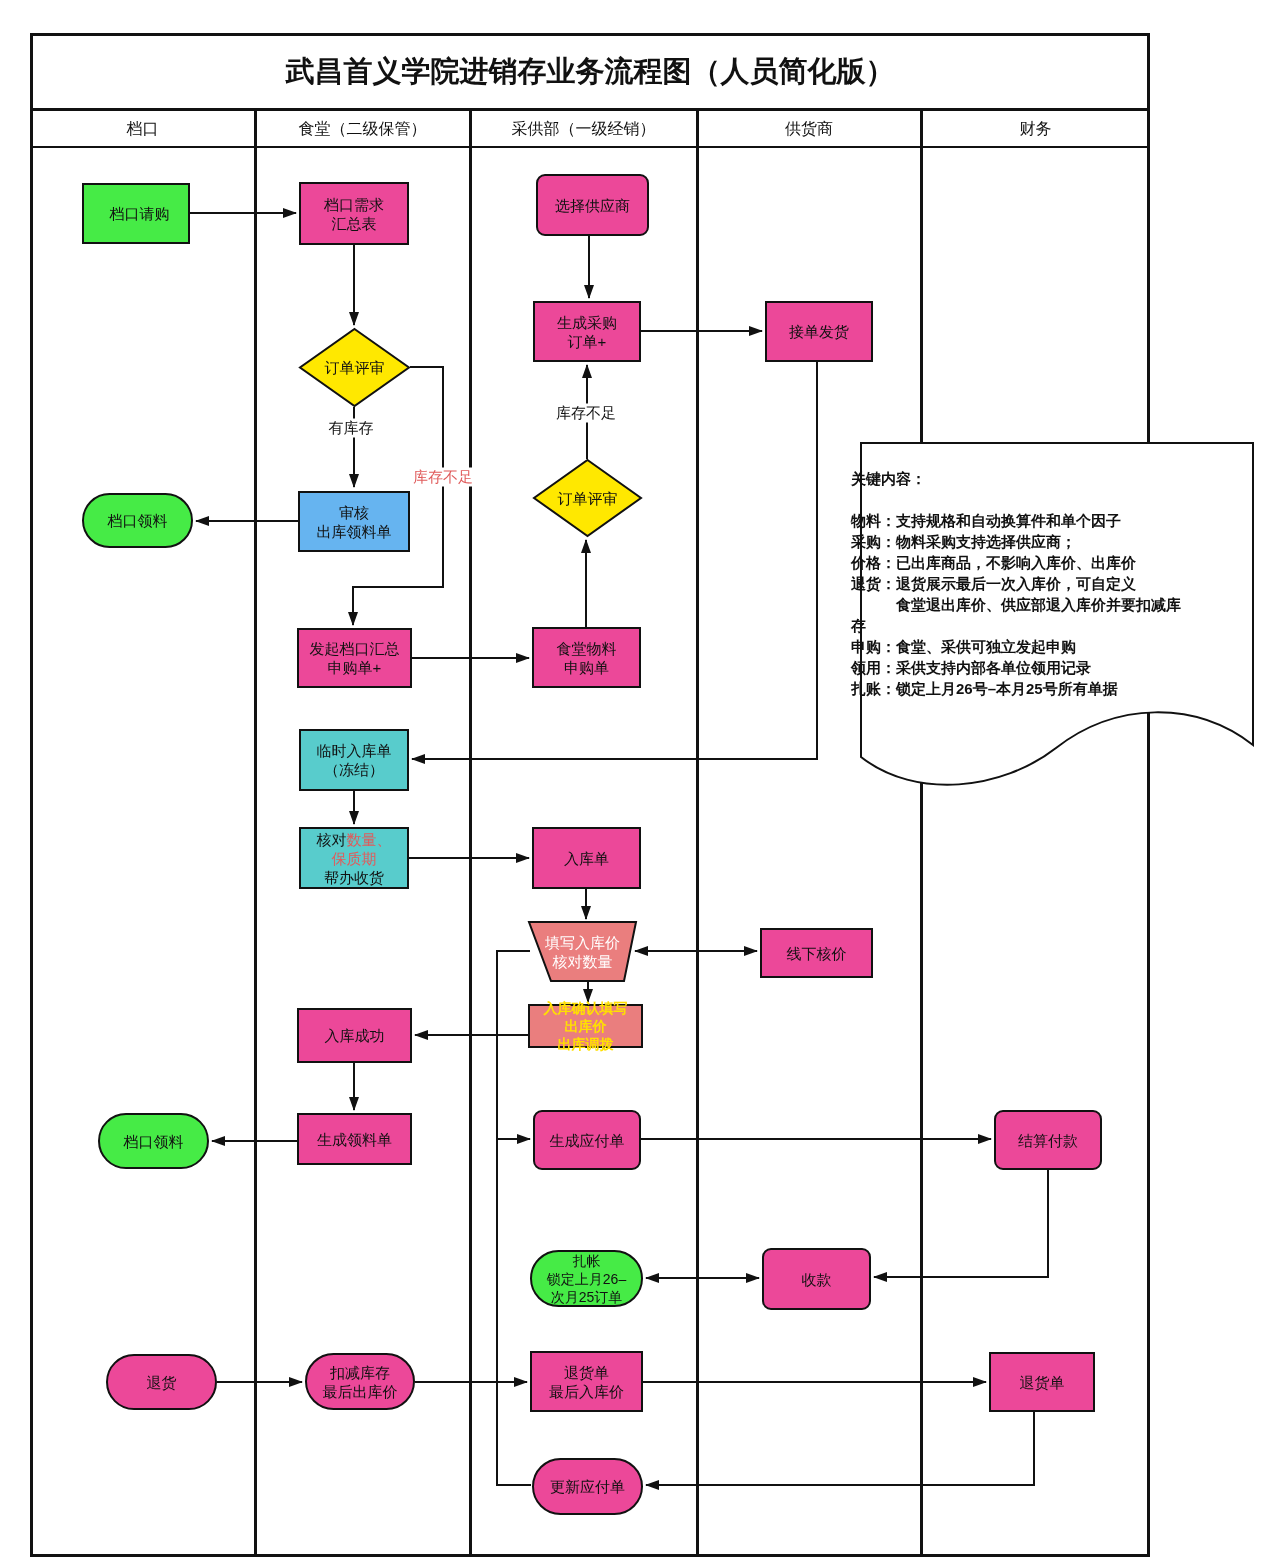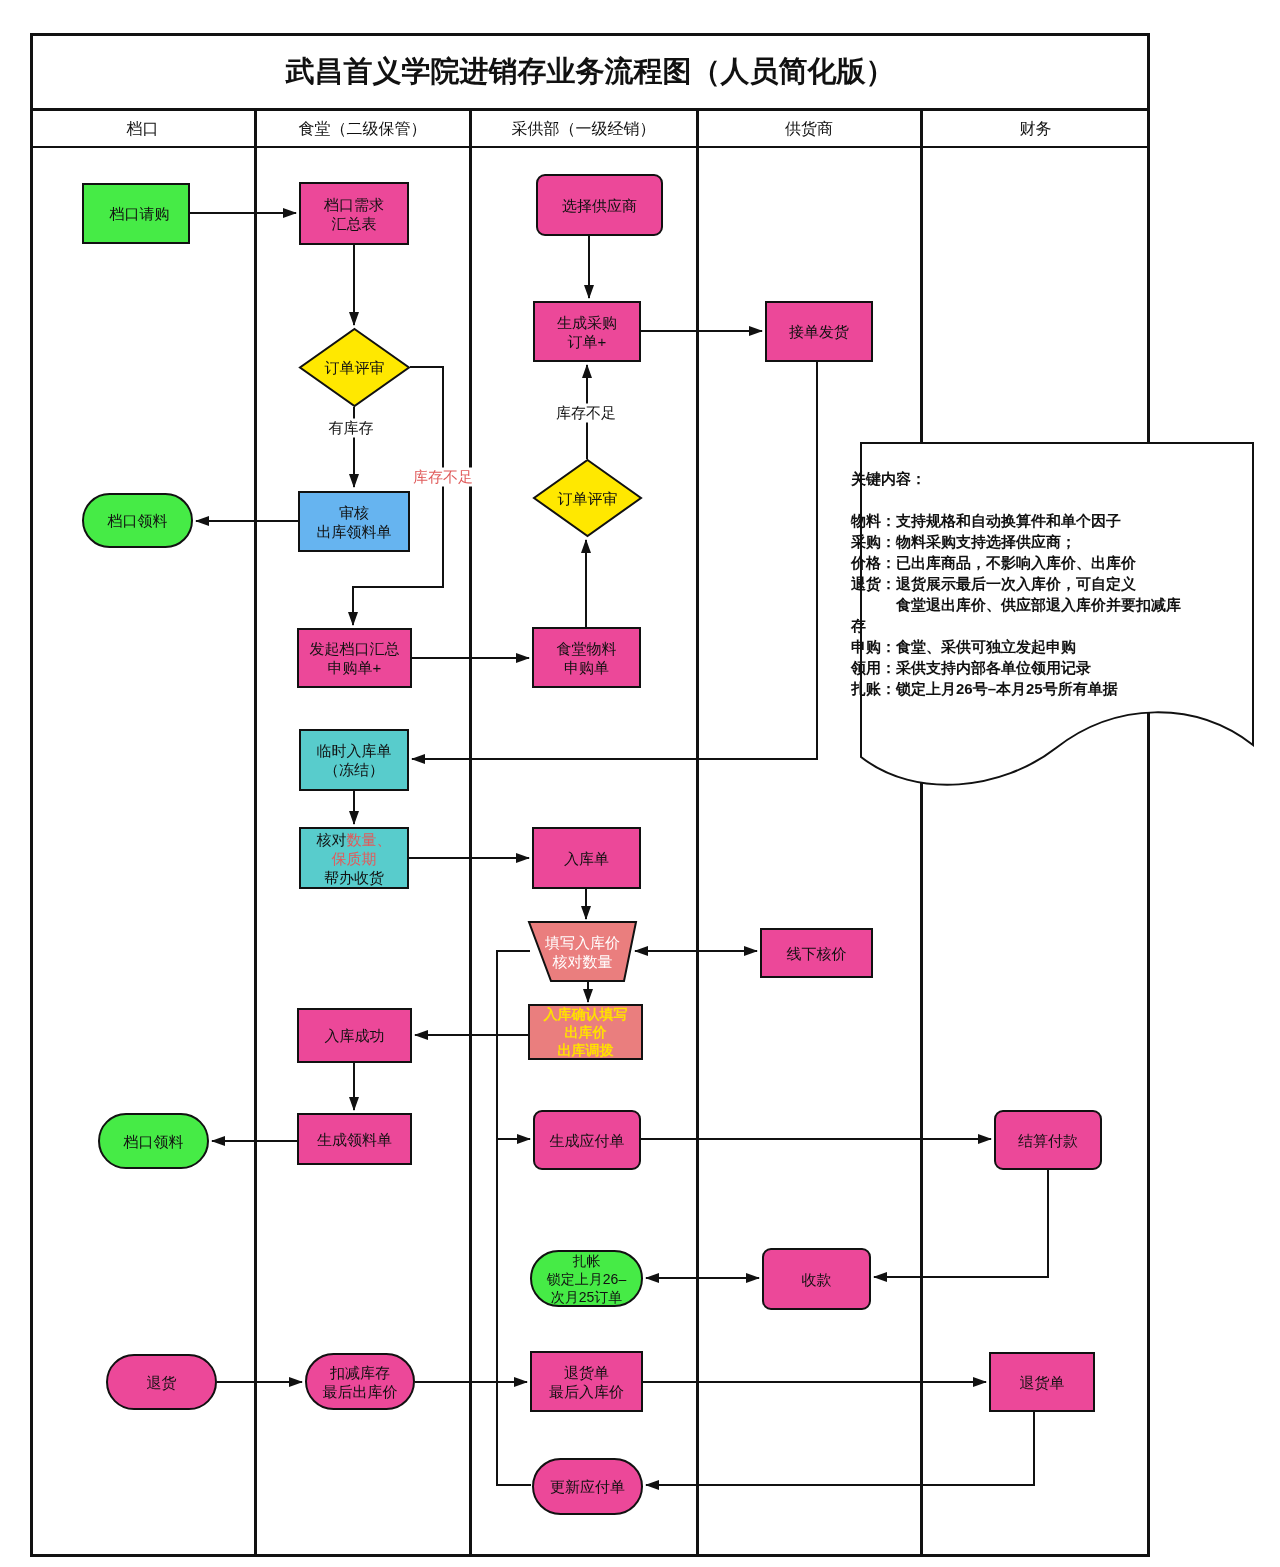--- a/index.html
+++ b/index.html
@@ -117,21 +117,21 @@
     <span class="ln">审核</span>
     <span class="ln">出库领料单</span>
   </div>
   <div class="node green stadium" style="left:82px;top:493px;width:111px;height:55px;">
     <span>档口领料</span>
   </div>
   <div class="node" style="left:297px;top:628px;width:115px;height:60px;">
     <span class="ln">发起档口汇总</span>
     <span class="ln">申购单+</span>
   </div>
-  <div class="node rounded" style="left:536px;top:174px;width:127px;height:62px;">
+  <div class="node rounded" style="left:536px;top:174px;width:113px;height:62px;">
     <span>选择供应商</span>
   </div>
   <div class="node" style="left:533px;top:301px;width:108px;height:61px;">
     <span class="ln">生成采购</span>
     <span class="ln">订单+</span>
   </div>
   <div class="node" style="left:765px;top:301px;width:108px;height:61px;">
     <span>接单发货</span>
   </div>
   <div class="node plain" style="left:533px;top:459px;width:109px;height:78px;">
@@ -150,21 +150,21 @@
     <span class="ln redtxt">保质期</span>
     <span class="ln">帮办收货</span>
   </div>
   <div class="node" style="left:532px;top:827px;width:109px;height:62px;">
     <span>入库单</span>
   </div>
   <div class="node plain whitetxt" style="left:529px;top:922px;width:107px;height:59px;">
     <span class="ln">填写入库价</span>
     <span class="ln">核对数量</span>
   </div>
-  <div class="node salmon small" style="left:528px;top:1004px;width:115px;height:56px;">
+  <div class="node salmon small" style="left:528px;top:1004px;width:115px;height:44px;">
     <span class="ln ylwtxt">入库确认填写</span>
     <span class="ln ylwtxt">出库价</span>
     <span class="ln ylwtxt">出库调拨</span>
   </div>
   <div class="node" style="left:297px;top:1008px;width:115px;height:55px;">
     <span>入库成功</span>
   </div>
   <div class="node" style="left:297px;top:1113px;width:115px;height:52px;">
     <span>生成领料单</span>
   </div>

